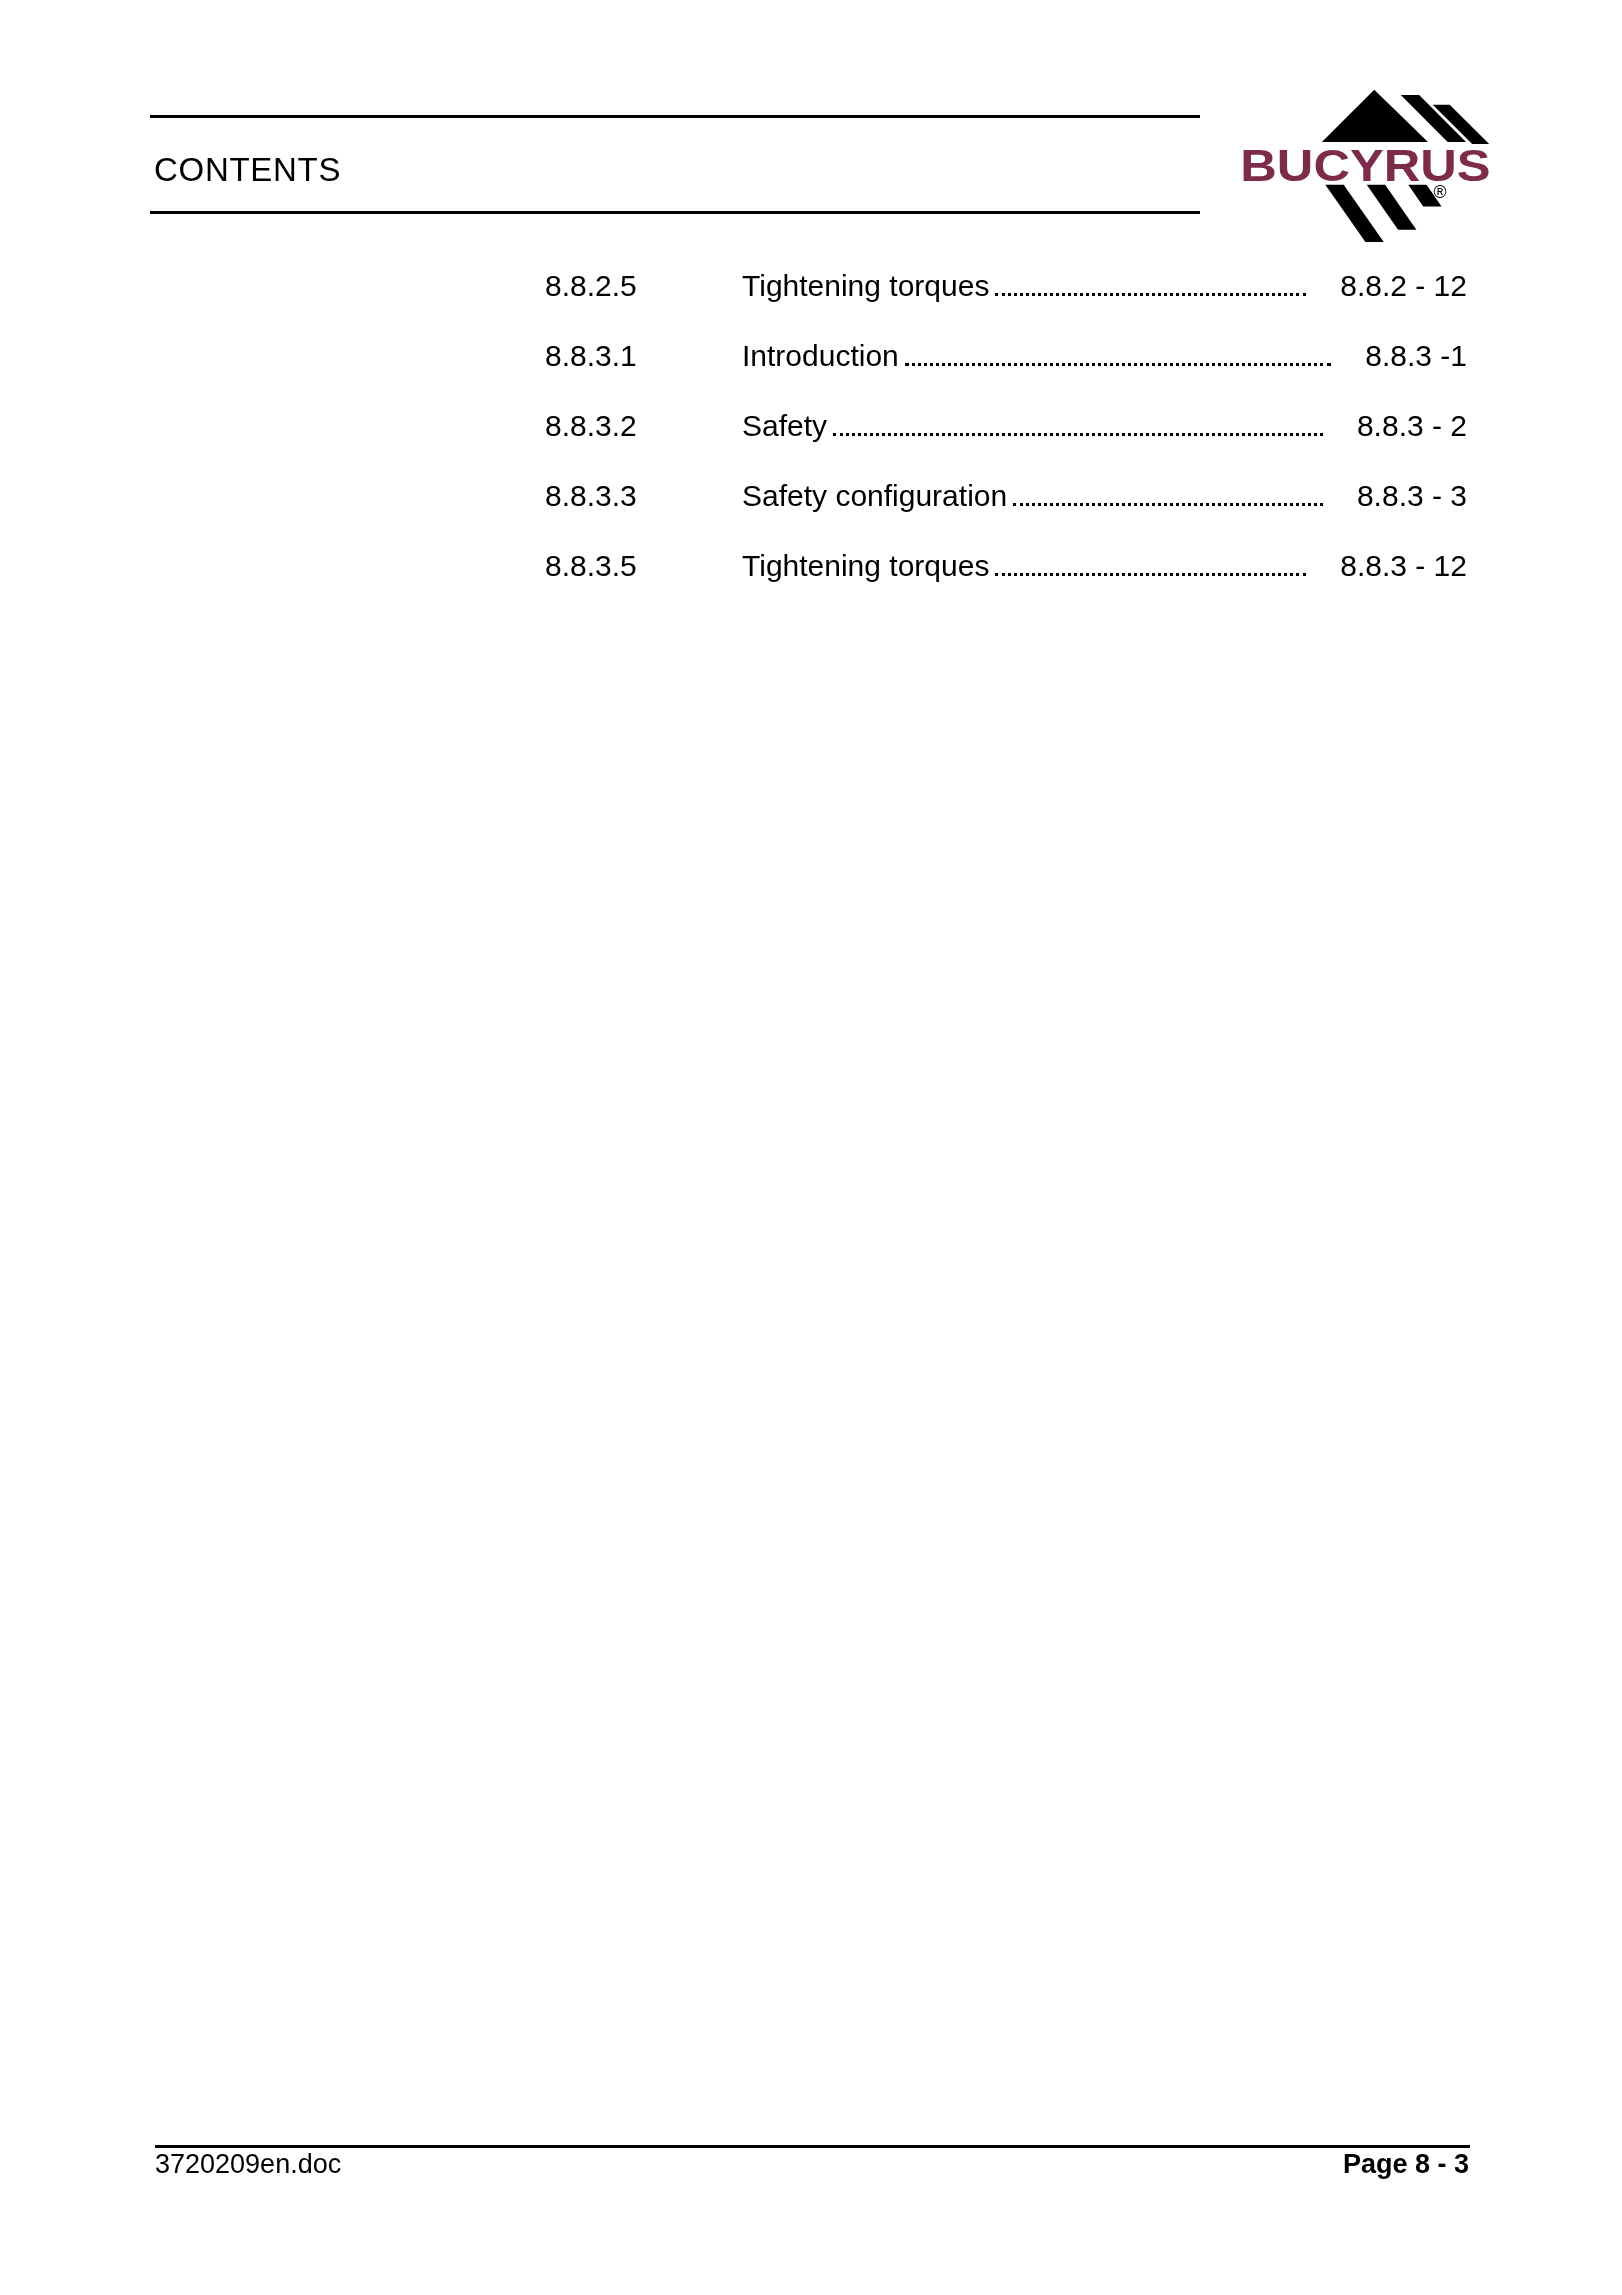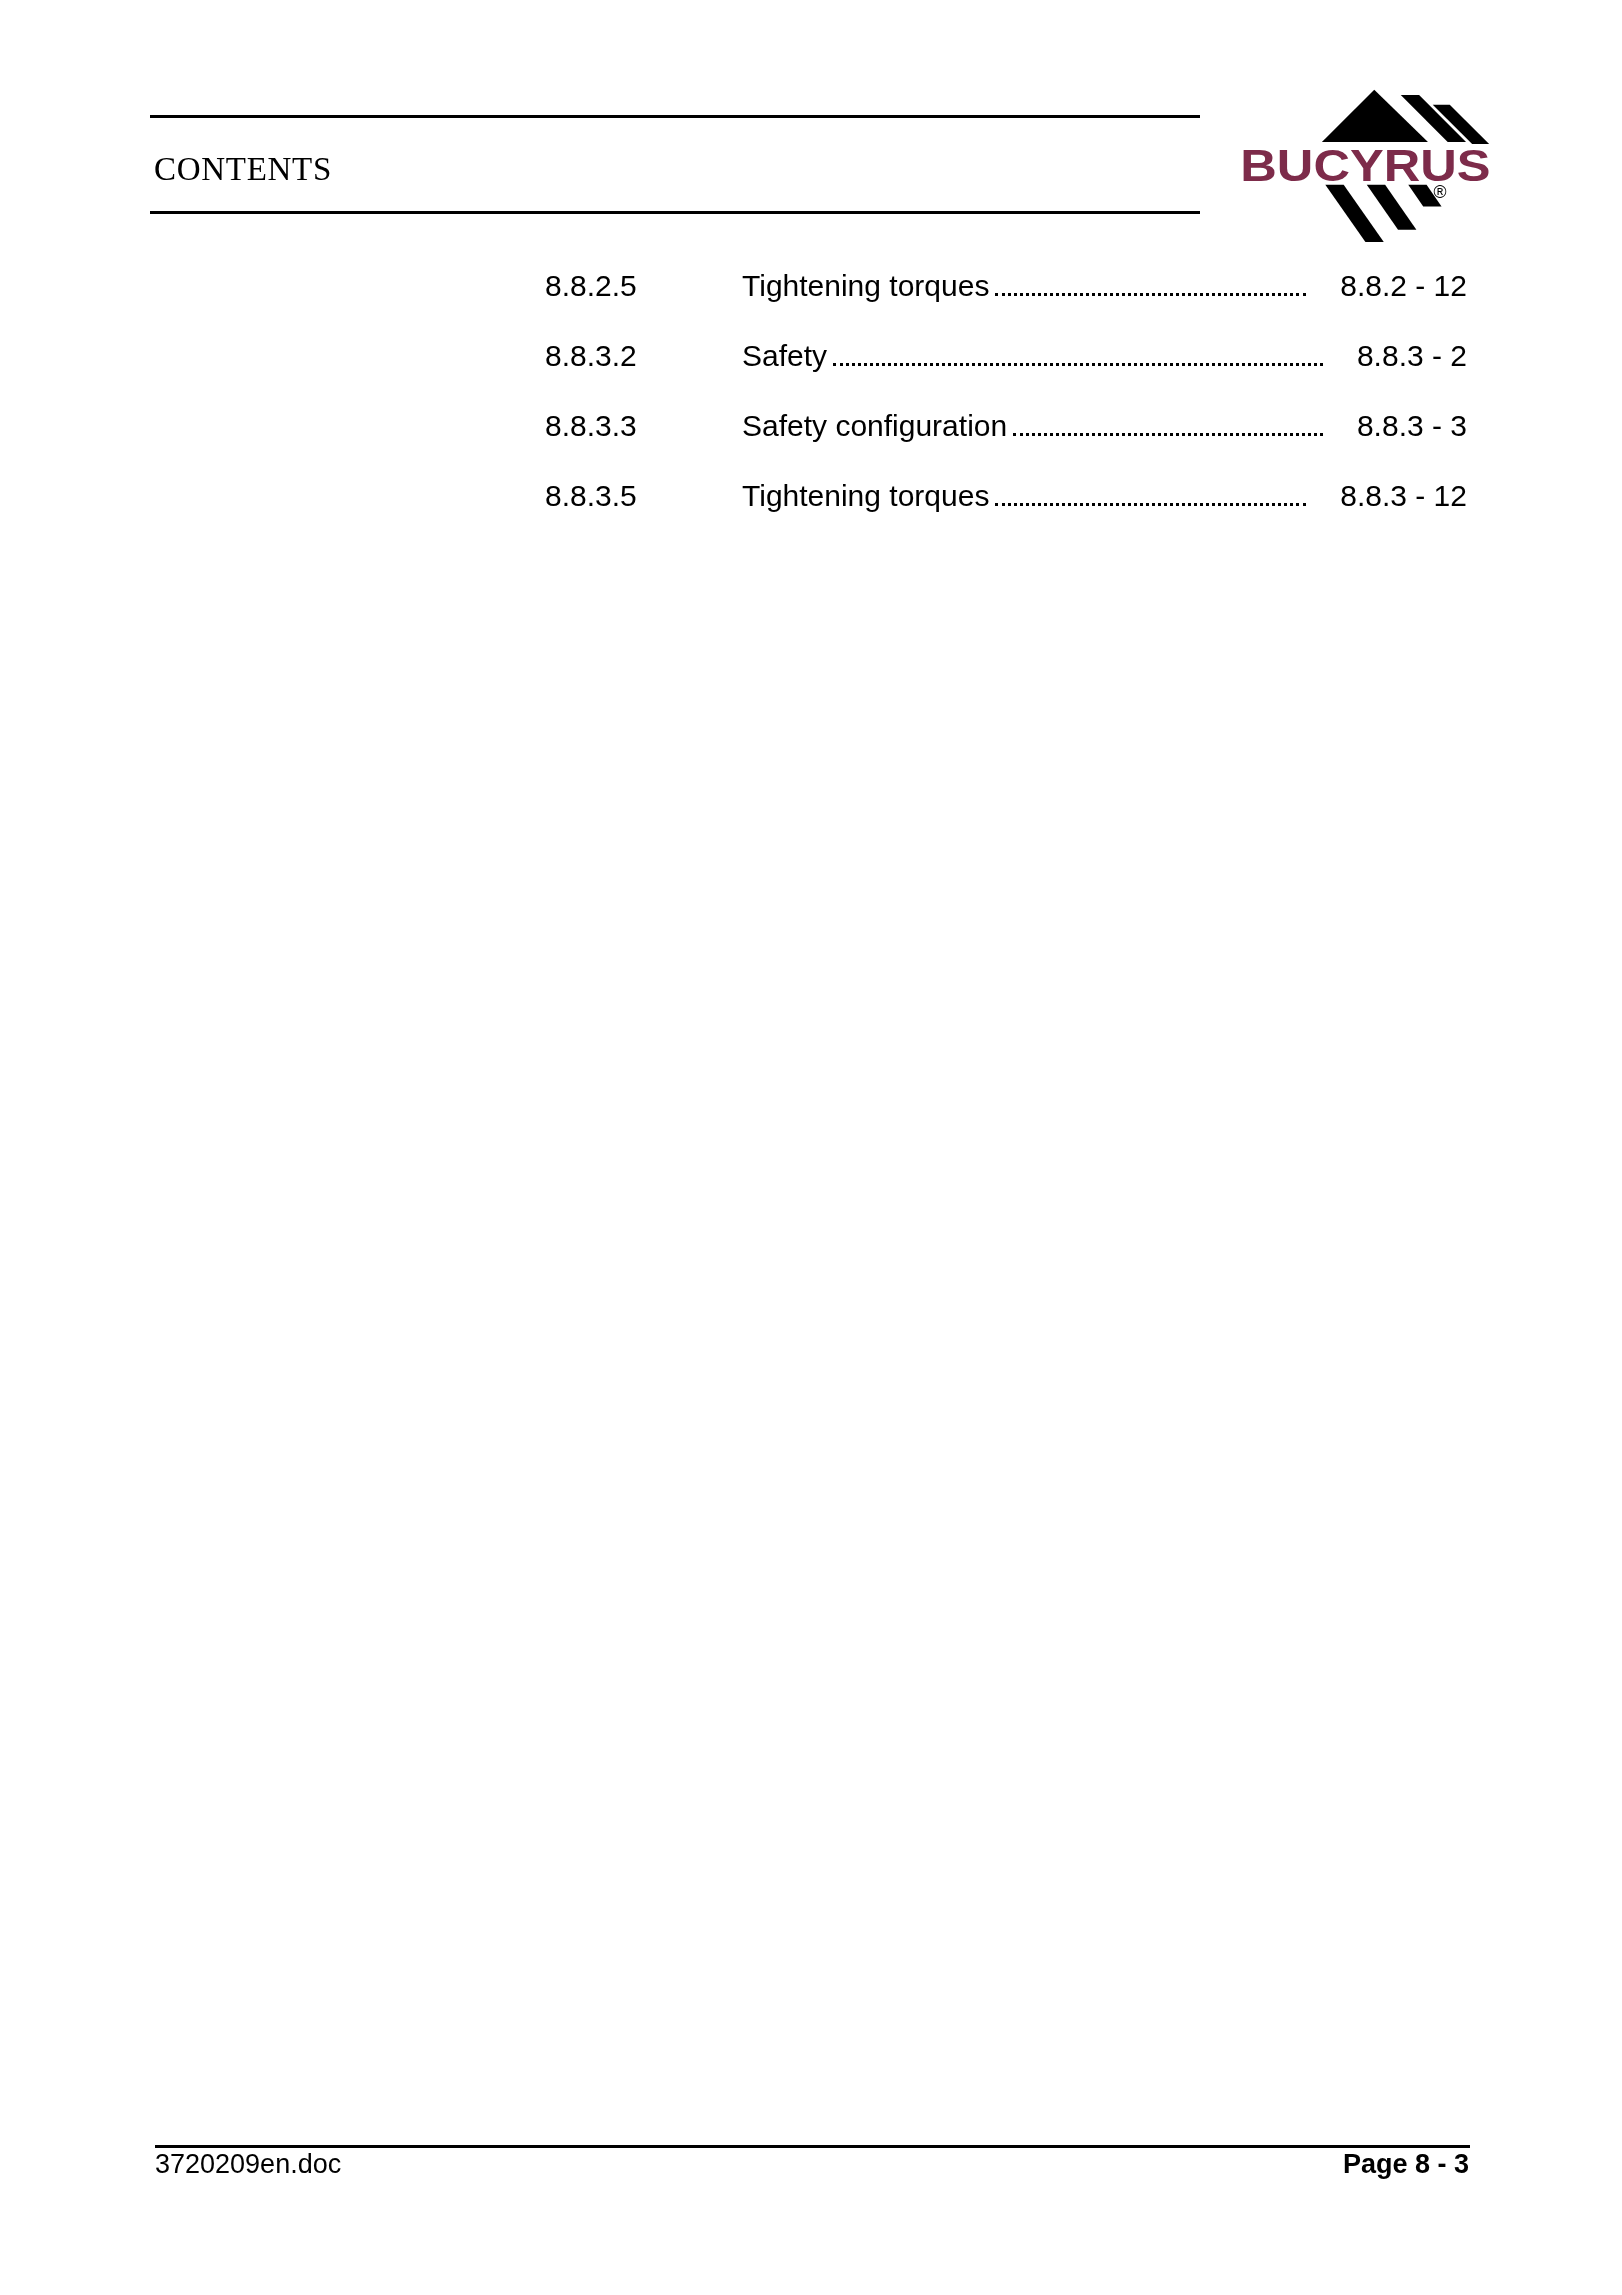--- a/index.html
+++ b/index.html
@@ -18,21 +18,20 @@
   .rule-footer        { left: 155px; top: 2145px; width: 1315px; }
 
   .page-title {
     position: absolute;
     left: 154px;
     top: 153px;
     font-size: 33px;
     line-height: 1;
     letter-spacing: 0.7px;
     white-space: nowrap;
-    font-family: Liberation Serif, serif;
   }
 
   .logo {
     position: absolute;
     left: 1240px;
     top: 89px;
     width: 259px;
     height: 155px;
   }
   .logo svg { display: block; width: 100%; height: 100%; }
@@ -112,20 +111,26 @@
   <div class="toc">
 
     <div class="toc-row level-3">
       <span class="toc-number">8.8.2.5</span>
       <span class="toc-title">Tightening torques</span>
       <span class="dot-leader"></span>
       <span class="toc-ref">8.8.2 - 12</span>
     </div>
 
 
+    <div class="toc-row level-3">
+      <span class="toc-number">8.8.3.1</span>
+      <span class="toc-title">Introduction</span>
+      <span class="dot-leader"></span>
+      <span class="toc-ref">8.8.3 -1</span>
+    </div>
 
     <div class="toc-row level-3">
       <span class="toc-number">8.8.3.2</span>
       <span class="toc-title">Safety</span>
       <span class="dot-leader"></span>
       <span class="toc-ref">8.8.3 - 2</span>
     </div>
 
     <div class="toc-row level-3">
       <span class="toc-number">8.8.3.3</span>

